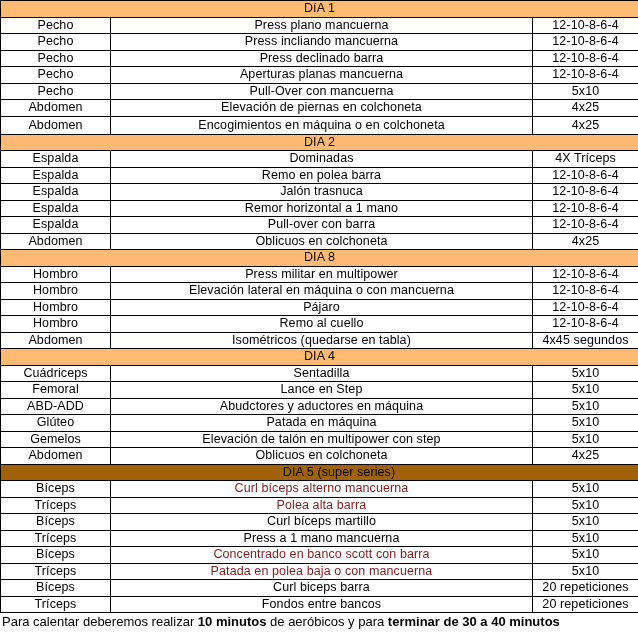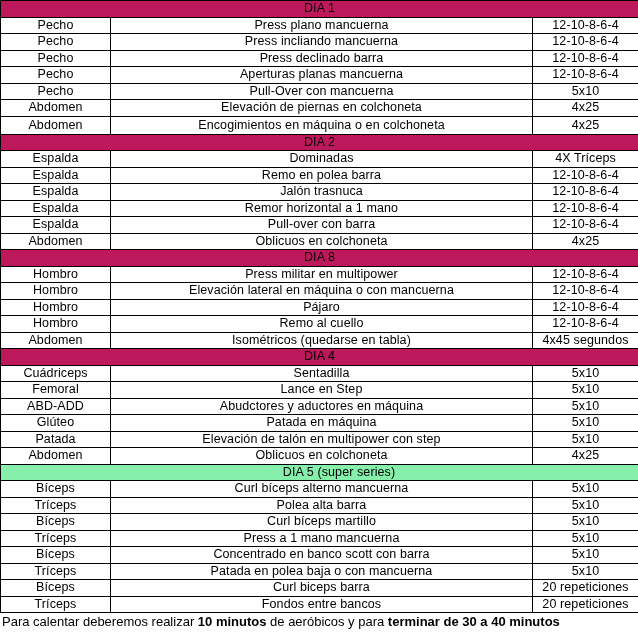--- a/index.html
+++ b/index.html
@@ -2,23 +2,23 @@
 <html><head>
   <meta charset="utf-8">
   <style>
     html, body { margin: 0; padding: 0; background: #ffffff; }
     body { width: 638px; height: 635px; overflow: hidden; font-family: "Liberation Sans", sans-serif; font-size: 12.5px; color: #000; }
     table { border-collapse: collapse; width: 638px; table-layout: fixed; }
     td { border: 1px solid #000; padding: 0; height: 15.5px; line-height: 15px; text-align: center; white-space: nowrap; overflow: hidden; letter-spacing: 0.1px; }
     col.c1 { width: 110px; }
     col.c2 { width: 422px; }
     col.c3 { width: 106px; }
-    tr.day td { background: #be185d; }
-    tr.day.dark td { background: #86efac; padding-left: 39px; }
-    td.red { color: #000000; }
+    tr.day td { background: #fdba74; }
+    tr.day.dark td { background: #a16207; padding-left: 39px; }
+    td.red { color: #7f1d1d; }
     tr.tall td { height: 17px; }
     .note { padding: 1px 0 0 2px; font-size: 13px; line-height: 16px; white-space: nowrap; }
     .note b { font-weight: bold; }
   </style>
 </head>
 <body>
 
 <table>
   <colgroup>
       <col class="c1">
@@ -146,21 +146,21 @@
         <td>ABD-ADD</td>
         <td>Abudctores y aductores en máquina</td>
         <td>5x10</td>
       </tr>
     <tr>
         <td>Glúteo</td>
         <td>Patada en máquina</td>
         <td>5x10</td>
       </tr>
     <tr>
-        <td>Patada</td>
+        <td>Gemelos</td>
         <td>Elevación de talón  en multipower con step</td>
         <td>5x10</td>
       </tr>
     <tr>
         <td>Abdomen</td>
         <td>Oblicuos en colchoneta</td>
         <td>4x25</td>
       </tr>
 
     <tr class="day dark">

